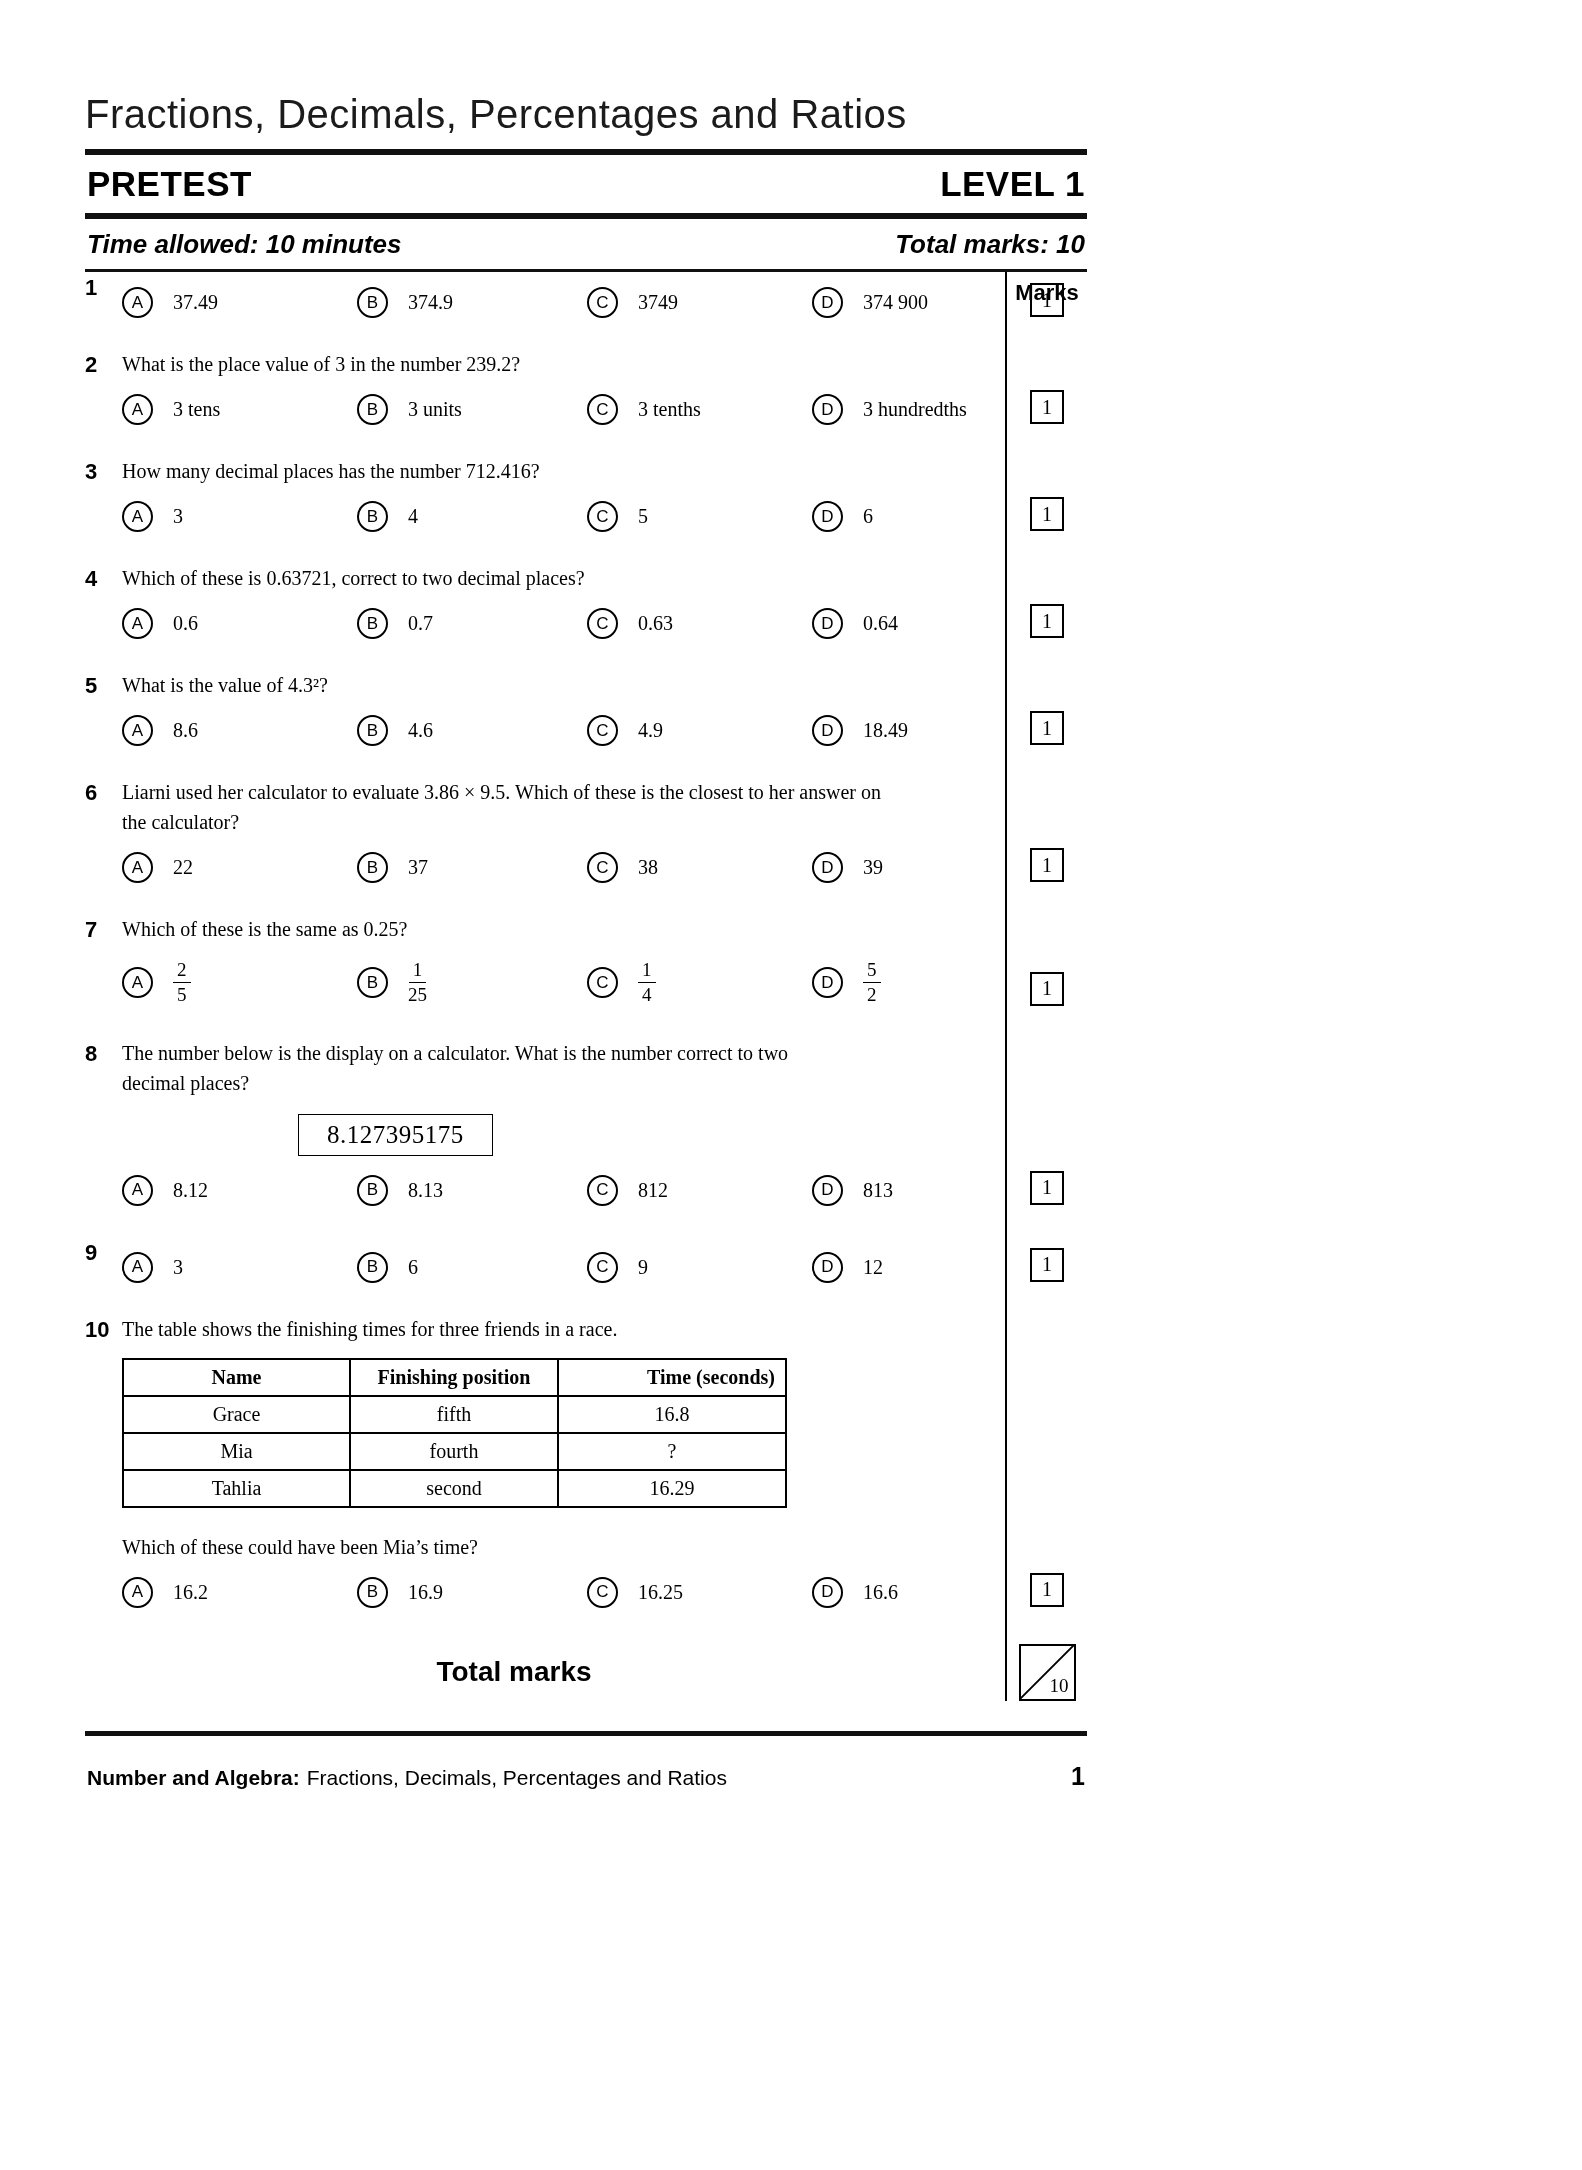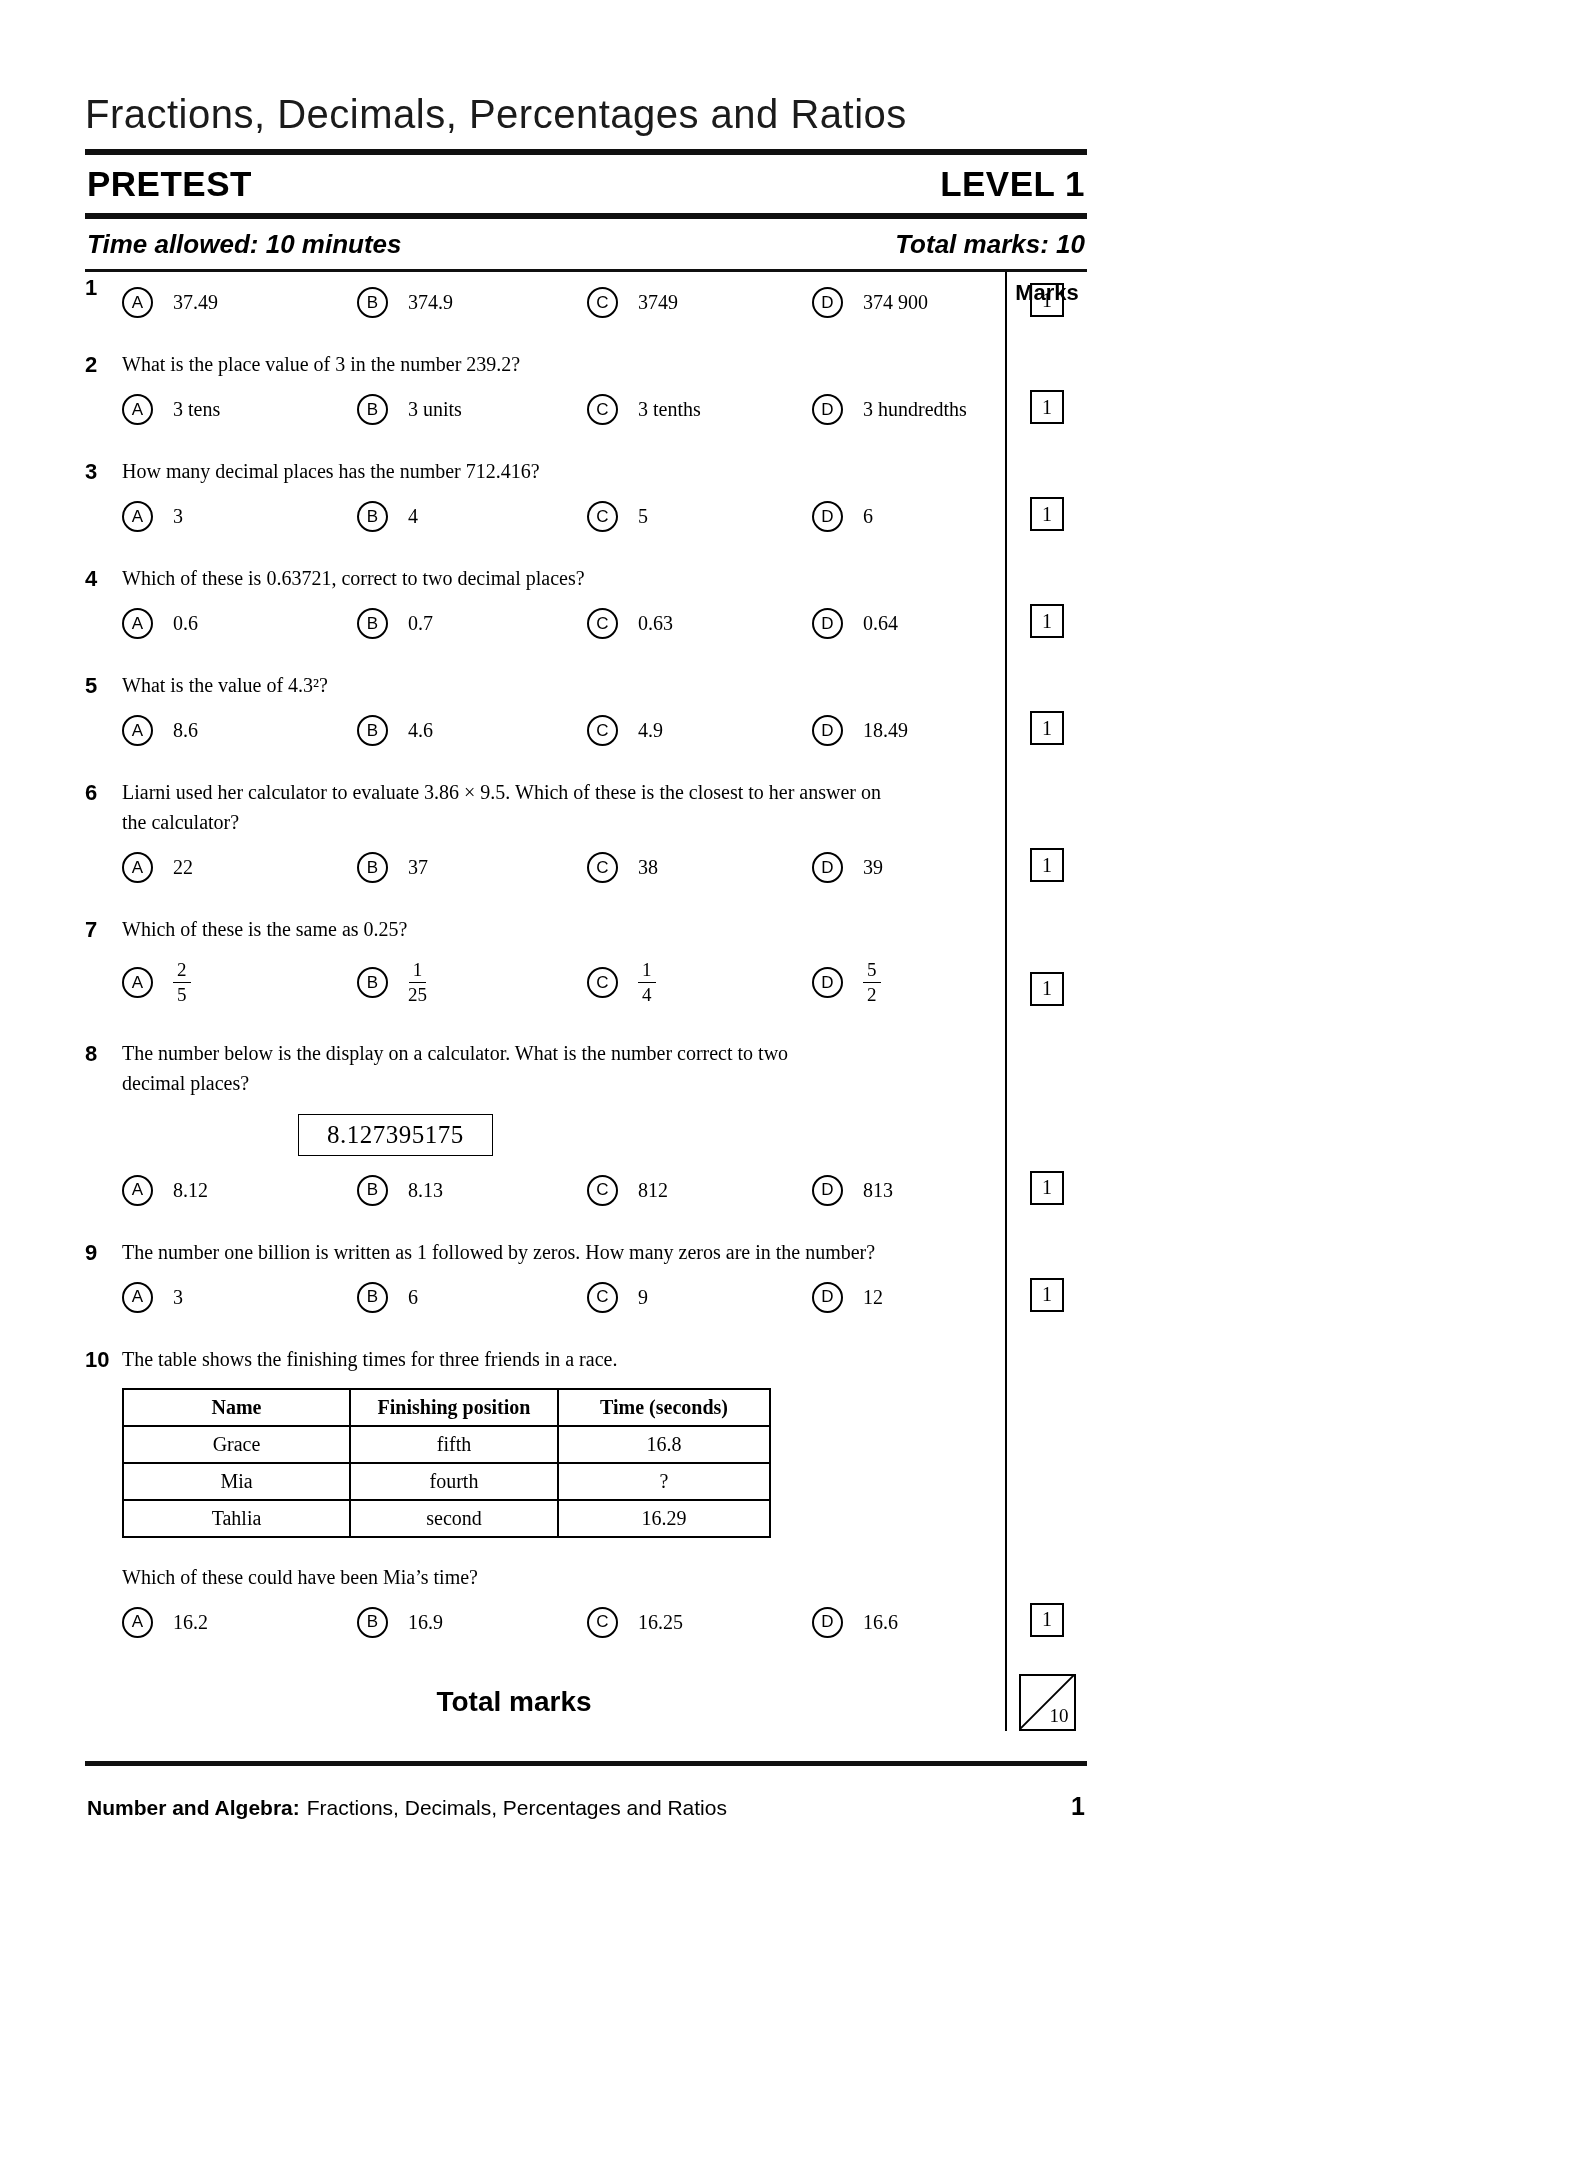--- a/index.html
+++ b/index.html
@@ -51,21 +51,21 @@
   .calc-box {
     display:inline-block; border:1.6px solid #000; margin:16px 0 4px 176px;
     padding:6px 28px; font-size:25px; letter-spacing:0.5px; font-family:"Liberation Serif", serif;
   }
 
   .race-table { border-collapse:collapse; margin-top:14px; font-size:20px; }
   .race-table th, .race-table td { border:2px solid #000; text-align:center; padding:6px 10px; }
   .race-table th { font-weight:700; }
   .race-table .c1 { width:227px; }
   .race-table .c2 { width:208px; }
-  .race-table .c3 { width:212px; }
+  .race-table .c3 { width:228px;text-align:right; }
   .follow-text { margin-top:24px; }
 
   
   .total-row { display:flex; align-items:center; margin:36px 0 30px; }
   .total-label { flex:1; text-align:center; font-size:28px; font-weight:700; padding-right:64px; }
   .total-box-wrap { width:80px; flex:none; display:flex; justify-content:center; }
   .total-box { width:57px; height:57px; border:2.5px solid #000; position:relative; }
   .total-diag { position:absolute; top:50%; left:50%; width:76px; height:2px; background:#000;
                 transform:translate(-50%,-50%) rotate(-45deg); }
   .total-value { position:absolute; right:5px; bottom:2px; font-family:"Liberation Serif", serif; font-size:19px; }
@@ -354,21 +354,20 @@
       </div>
       <div class="q-marks">
         <div class="mark-box">1</div>
       </div>
     </section>
 
     <section class="question">
       <div class="q-main">
         <span class="q-num">9</span>
         <div class="q-body">
-          <div class="q-text">The number one billion is written as 1 followed by zeros. How many zeros are in the number?</div>
           <div class="options">
             <div class="option">
               <span class="opt-letter">A</span>
               <span class="opt-value">3</span>
             </div>
             <div class="option">
               <span class="opt-letter">B</span>
               <span class="opt-value">6</span>
             </div>
             <div class="option">

